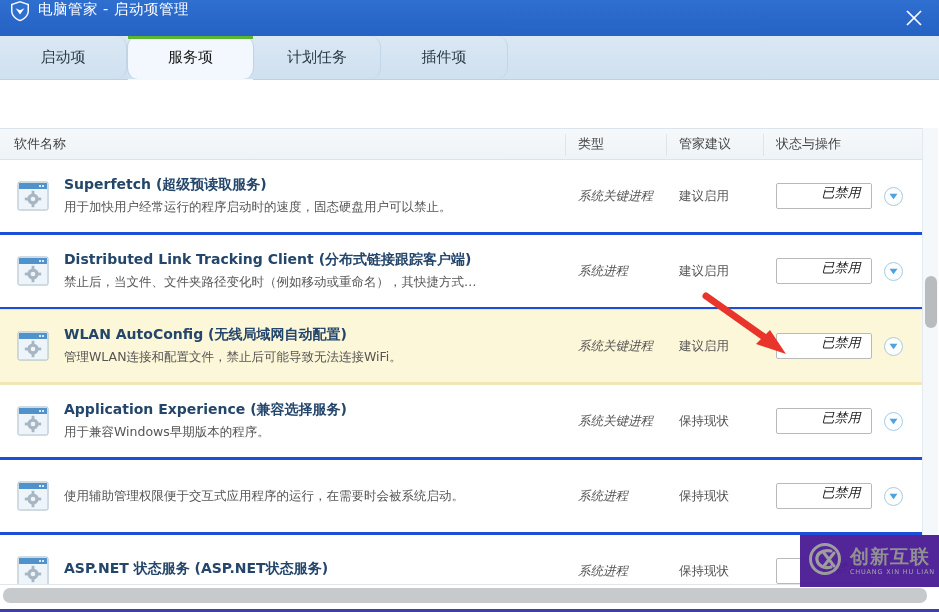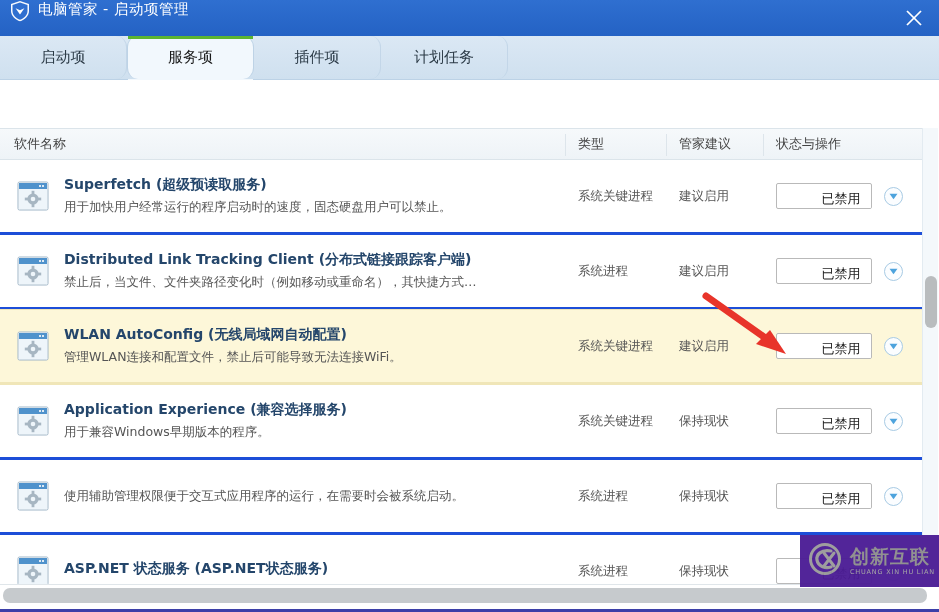--- a/index.html
+++ b/index.html
@@ -155,38 +155,39 @@
     font-size: 14px; color: #24466b; font-weight: bold;
     white-space: nowrap; margin-bottom: 5px;
   }
   .name .cn { color: #24466b; font-weight: bold; }
   .desc {
     font-size: 12.5px; color: #555;
     white-space: nowrap; overflow: hidden; text-overflow: ellipsis;
   }
   .typecol {
     position: absolute; left: 578px;
-    font-size: 12.5px; color: #555; white-space: nowrap;
+    font-size: 12.5px; color: #555; white-space: nowrap; font-style: italic;
   }
   .advcol {
     position: absolute; left: 679px;
     font-size: 12.5px; color: #555; white-space: nowrap;
   }
   .actcol {
     position: absolute; left: 776px;
     display: flex; align-items: center;
   }
   .toggle {
     width: 96px; height: 26px;
     border: 1px solid #b9b9b9;
     background: #ffffff;
     border-radius: 2px;
-    display: flex; align-items: flex-end;
+    display: flex; align-items: flex-start;
     cursor: pointer;
     overflow: hidden;
+    font-style: italic;
   }
   .toggle .knob {
     flex: 0 0 34px;
     background: linear-gradient(to bottom, #eeeeee, #e2e2e2);
     border-right: 1px solid #c7c7c7;
   }
   .toggle .tglabel {
     flex: 1 1 auto;
     display: flex; align-items: center; justify-content: center;
     font-size: 13px; color: #222;
@@ -282,24 +283,24 @@
   </div>
 
   <div class="tabbar">
     <div class="tab">
       <span>启动项</span>
     </div>
     <div class="tab active">
       <span>服务项</span>
     </div>
     <div class="tab">
+      <span>计划任务</span>
+    </div>
+    <div class="tab">
       <span>插件项</span>
-    </div>
-    <div class="tab">
-      <span>计划任务</span>
     </div>
   </div>
 
 
   <div class="colhead">
     <span class="c" style="left:14px;">软件名称</span>
     <span class="sep" style="left:565px;"></span>
     <span class="c" style="left:578px;">类型</span>
     <span class="sep" style="left:666px;"></span>
     <span class="c" style="left:679px;">管家建议</span>

